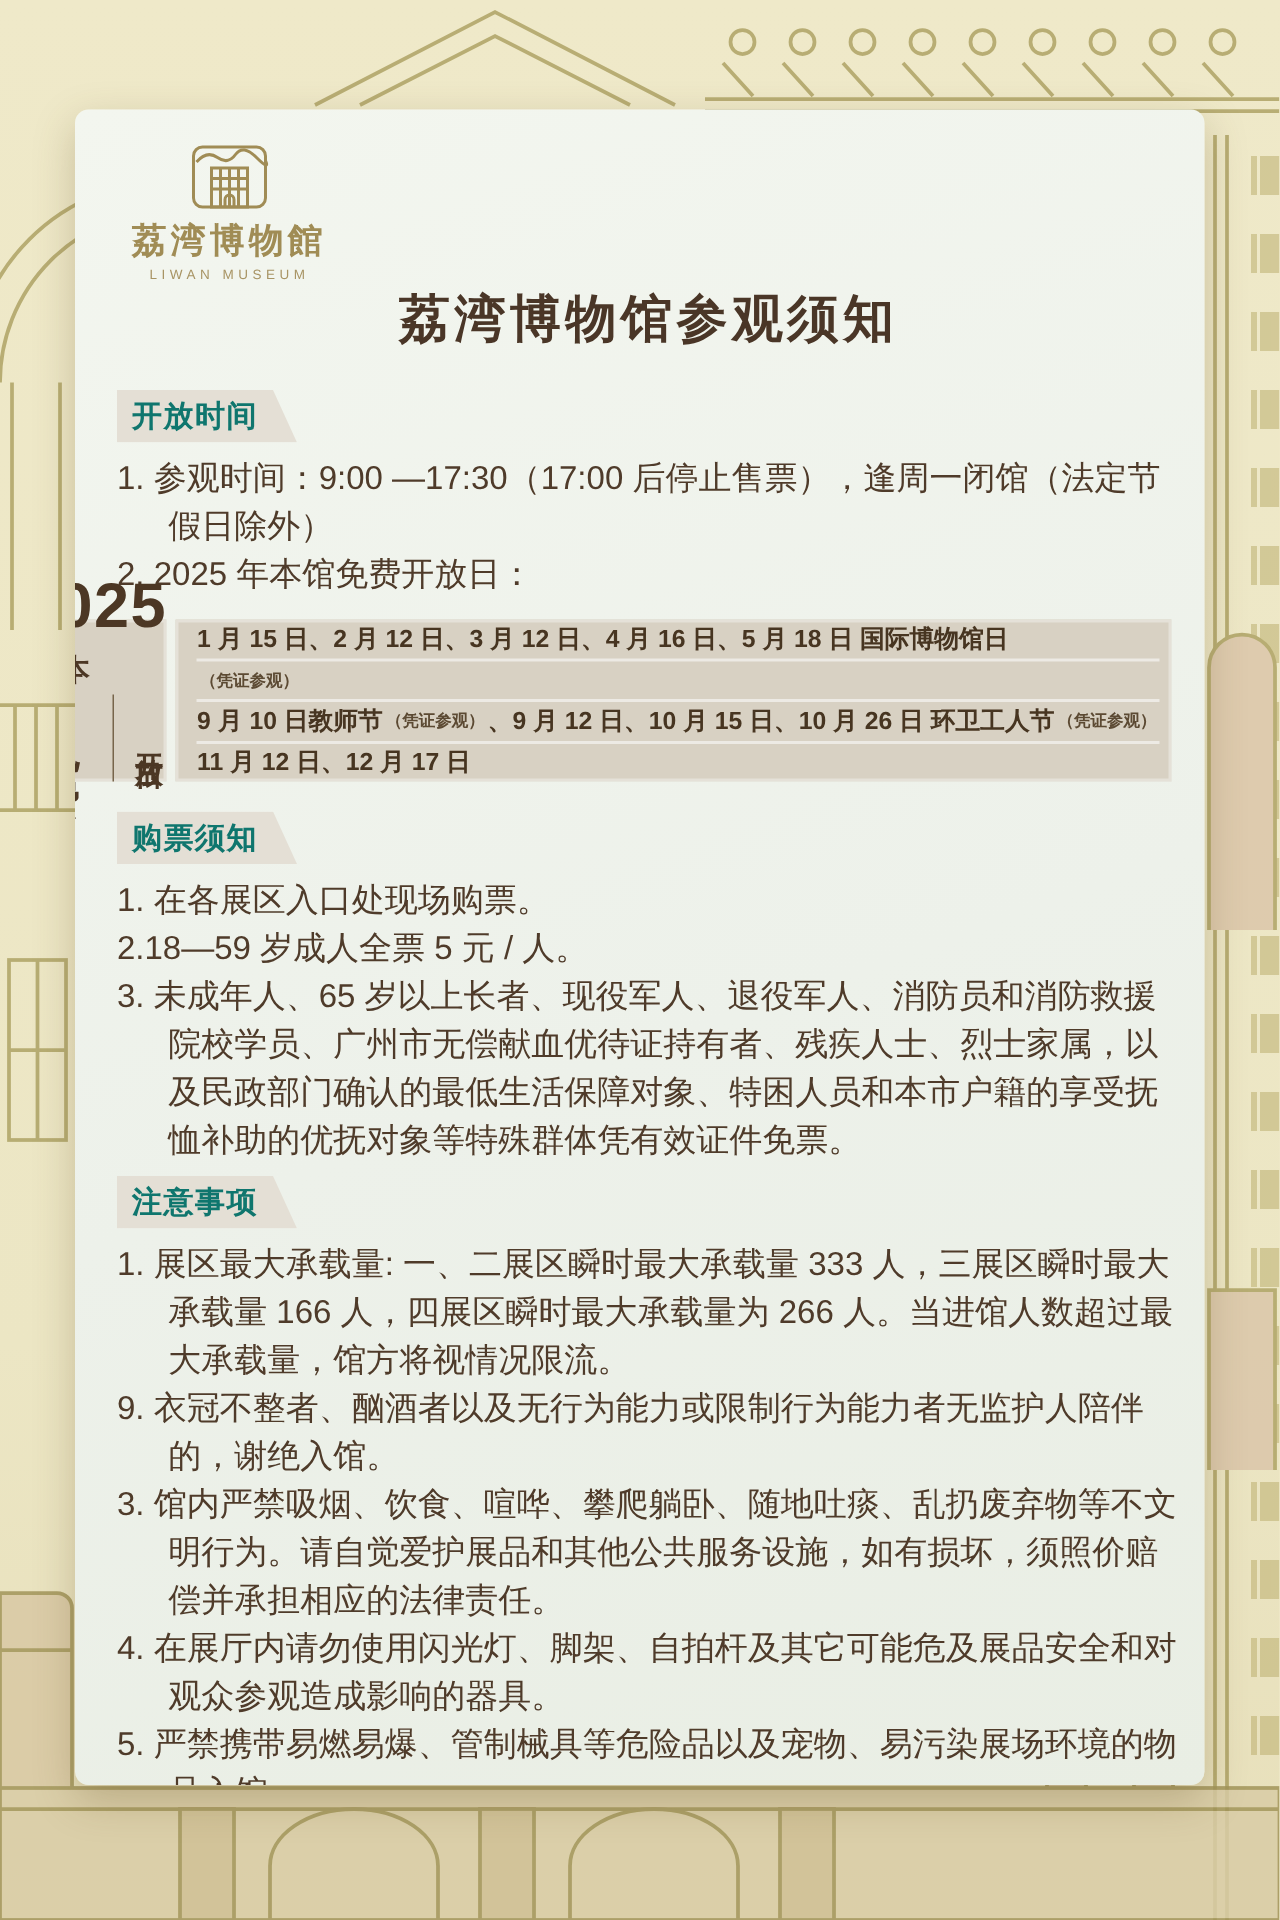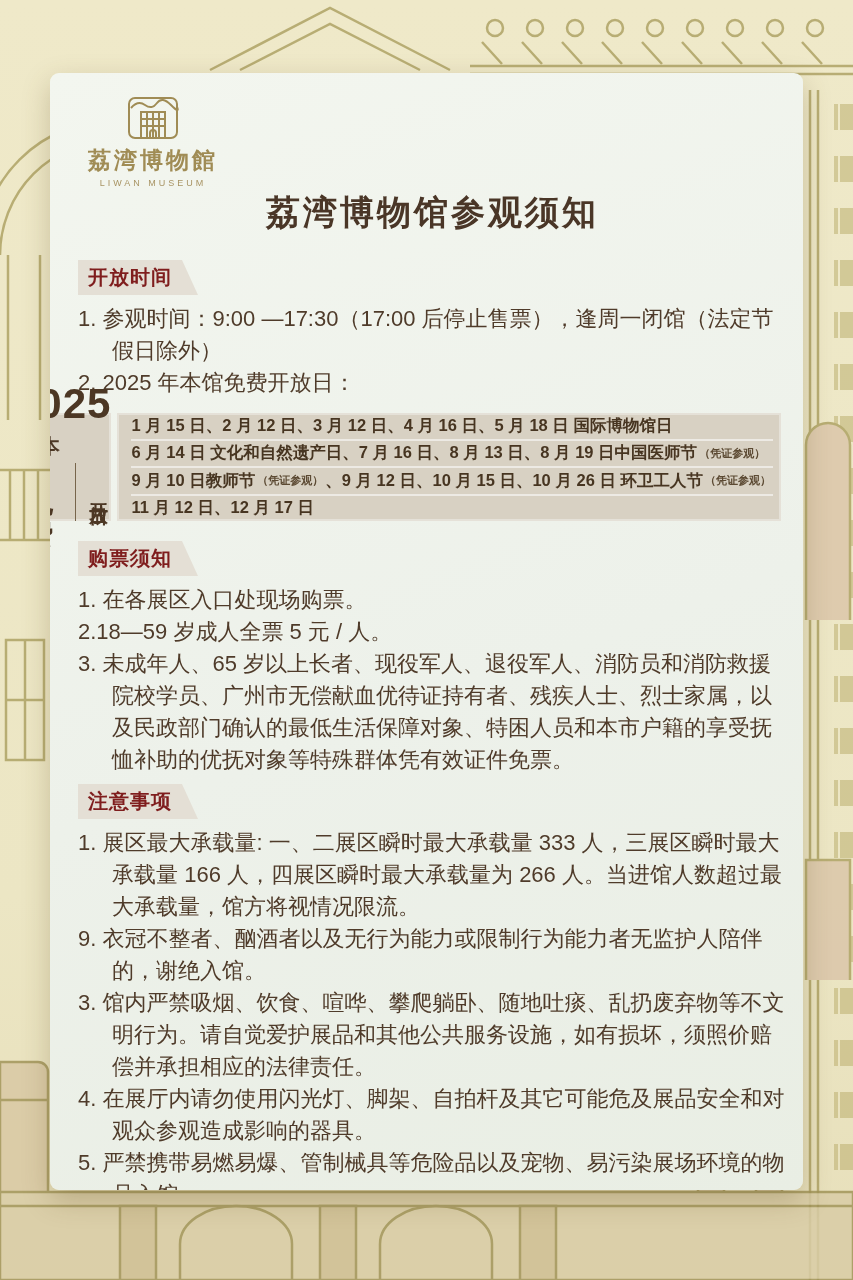--- a/index.html
+++ b/index.html
@@ -32,21 +32,21 @@
   .logo-zh{font-size:23px;letter-spacing:3px;font-weight:bold;color:#a08c55;}
   .logo-en{font-size:9px;letter-spacing:3px;color:#a89464;margin-top:2px;}
   
   h1.title{
     margin:2px 0 24px;text-align:center;
     font-size:34px;font-weight:bold;letter-spacing:3px;color:#4a3627;
   }
   
   .badge{
     display:inline-block;
-    background:#e4dfd5;color:#7f1d1d;
+    background:#e4dfd5;color:#0f766e;
     font-size:20px;font-weight:bold;letter-spacing:1px;
     padding:4px 26px 4px 10px;
     clip-path:polygon(0 0,calc(100% - 16px) 0,100% 100%,0 100%);
     margin:0 0 8px 0;
   }
   .section{margin-top:8px;}
   p.item{
     margin:0;font-size:22px;line-height:32px;font-weight:500;
     color:#4f3b2a;padding-left:1.55em;text-indent:-1.55em;
   }
@@ -183,21 +183,20 @@
             </div>
             <div class="lb-div"></div>
             <div class="lb-vert">开放日</div>
           </div>
         </div>
         <div class="cell tbl-right">
           <div class="frow">
             <span>1 月 15 日、2 月 12 日、3 月 12 日、4 月 16 日、5 月 18 日 国际博物馆日</span>
           </div>
           <div class="frow">
-            <span>6 月 14 日 文化和自然遗产日、7 月 16 日、8 月 13 日、8 月 19 日中国医师节 </span>
             <span class="sm">（凭证参观）</span>
           </div>
           <div class="frow">
             <span>9 月 10 日教师节 </span>
             <span class="sm">（凭证参观）</span>
             <span>、9 月 12 日、10 月 15 日、10 月 26 日 环卫工人节 </span>
             <span class="sm">（凭证参观）</span>
           </div>
           <div class="frow">
             <span>11 月 12 日、12 月 17 日</span>

